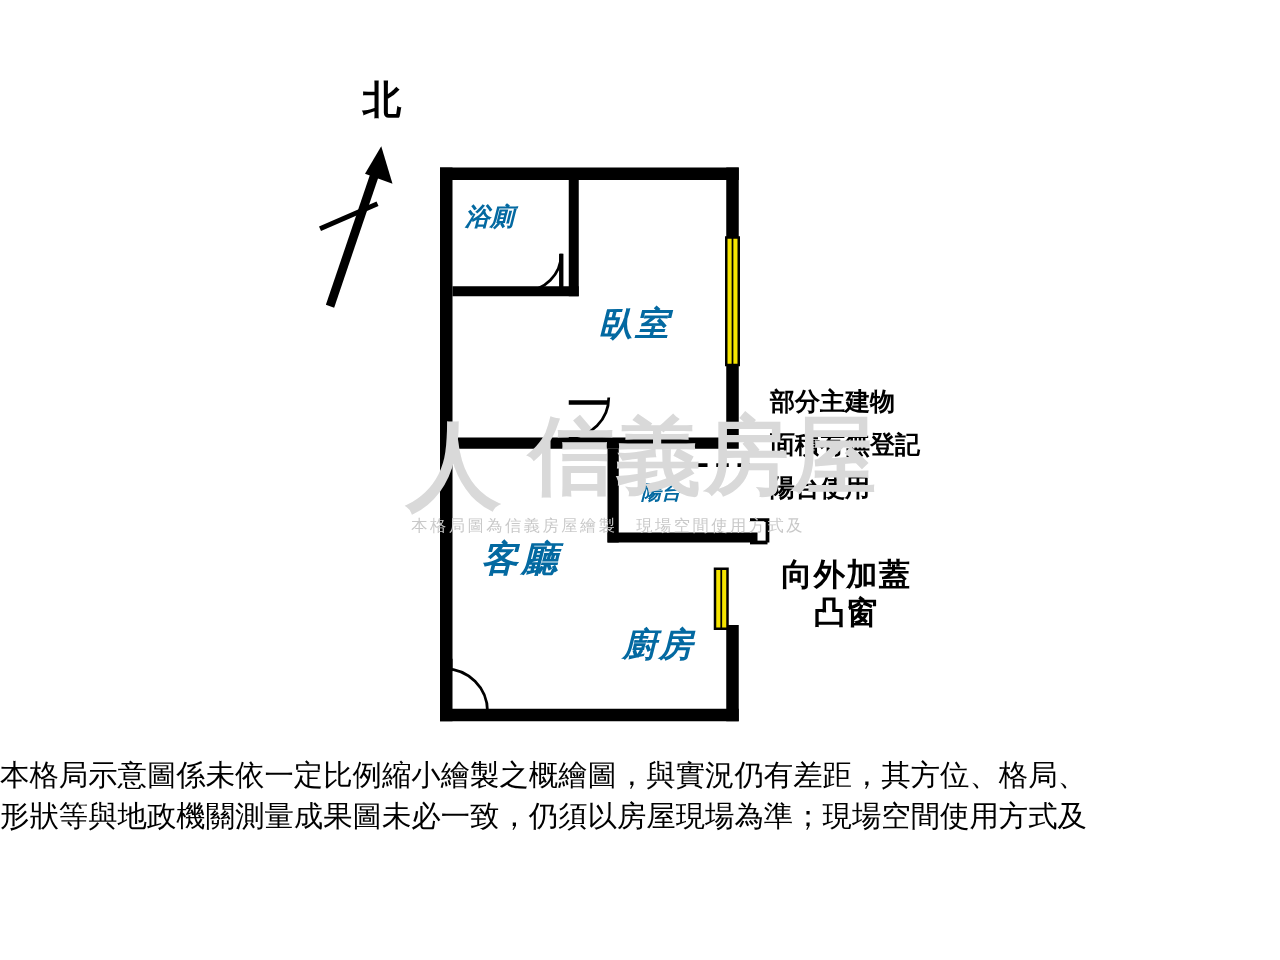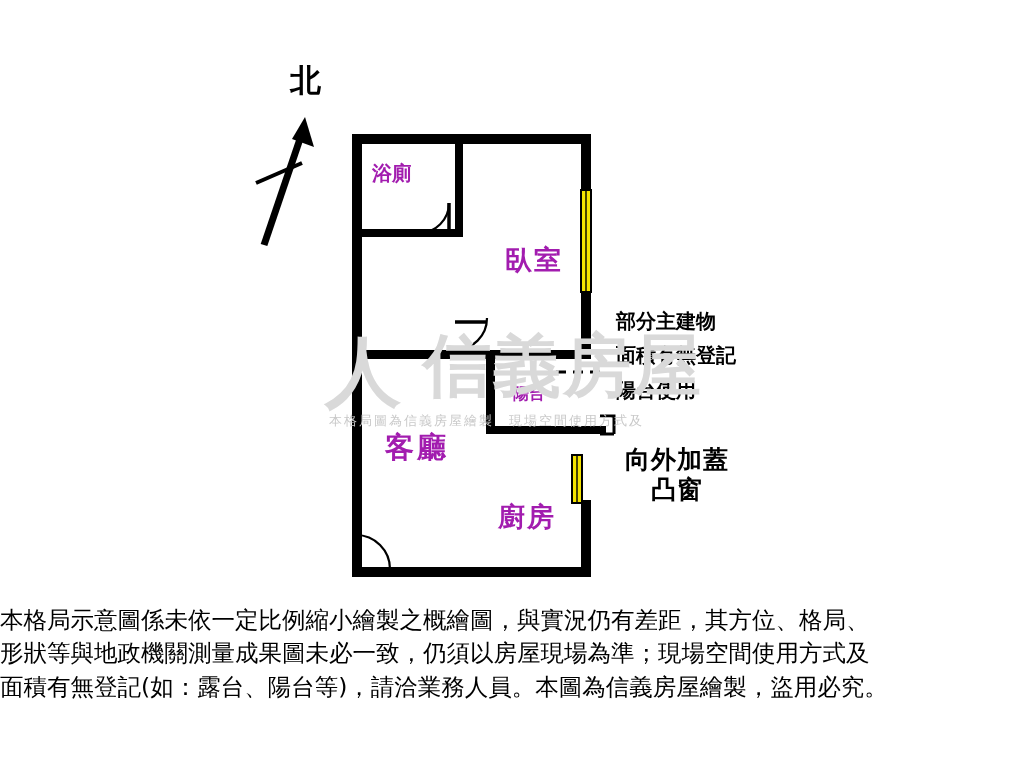--- a/index.html
+++ b/index.html
@@ -40,26 +40,27 @@
     font-weight: 700;
     letter-spacing: 1px;
     line-height: 1;
     font-family: "DejaVu Sans", "Liberation Sans", sans-serif;
   }
 
   
   .room-label {
     position: absolute;
     font-weight: 700;
-    color: #a21caf;
+    color: #0369a1;
     white-space: nowrap;
     line-height: 1.05;
+    font-style: italic;
   }
   .rl-bath   { left: 372px; top: 163px; font-size: 20px; }
-  .rl-bed    { left: 479px; top: 246px; font-size: 27px; letter-spacing: 2px; margin-left: 26px; }
+  .rl-bed    { left: 479px; top: 246px; font-size: 27px; letter-spacing: 2px; }
   .rl-living { left: 385px; top: 432px; font-size: 29px; letter-spacing: 3px; }
   .rl-kitchen{ left: 487px; top: 503px; font-size: 27px; letter-spacing: 2px; margin-left: 11px; }
   .rl-balcony{ left: 513px; top: 386px; font-size: 16px; }
 
   
   .annot {
     position: absolute;
     font-weight: 700;
     white-space: nowrap;
     line-height: 1.12;
@@ -228,14 +229,13 @@
     <div class="wm-logo">人</div>
     <div class="wm-text">信義房屋</div>
     <div class="wm-note">本格局圖為信義房屋繪製　現場空間使用方式及</div>
   </div>
 
 </div>
 
 <div id="disclaimer">
   <div>本格局示意圖係未依一定比例縮小繪製之概繪圖，與實況仍有差距，其方位、格局、</div>
   <div>形狀等與地政機關測量成果圖未必一致，仍須以房屋現場為準；現場空間使用方式及</div>
-  <div>面積有無登記(如：露台、陽台等)，請洽業務人員。本圖為信義房屋繪製，盜用必究。</div>
 </div>
 
 </body></html>

